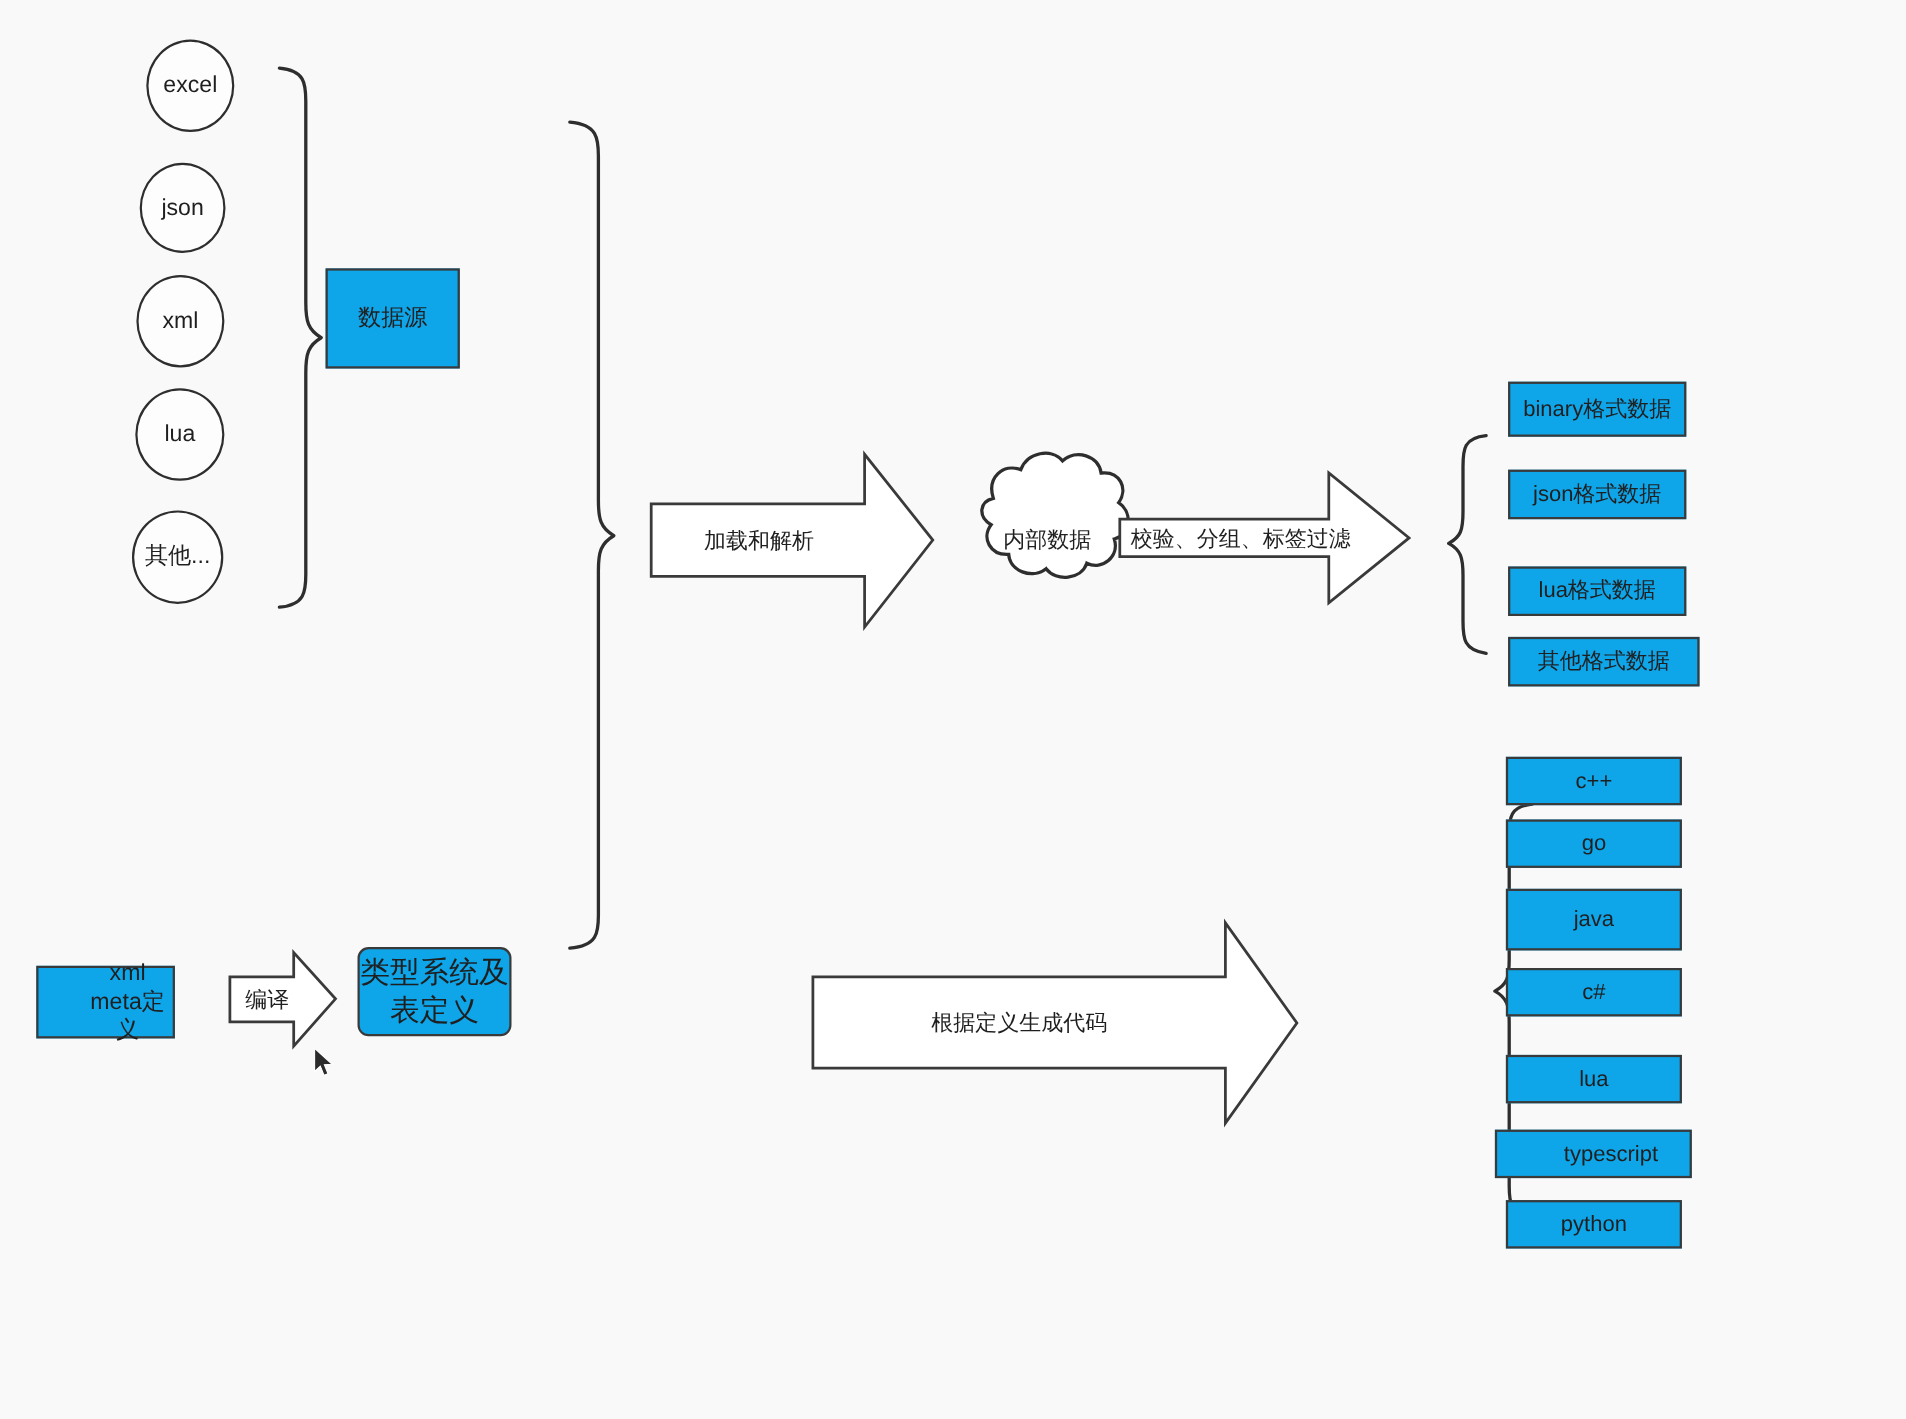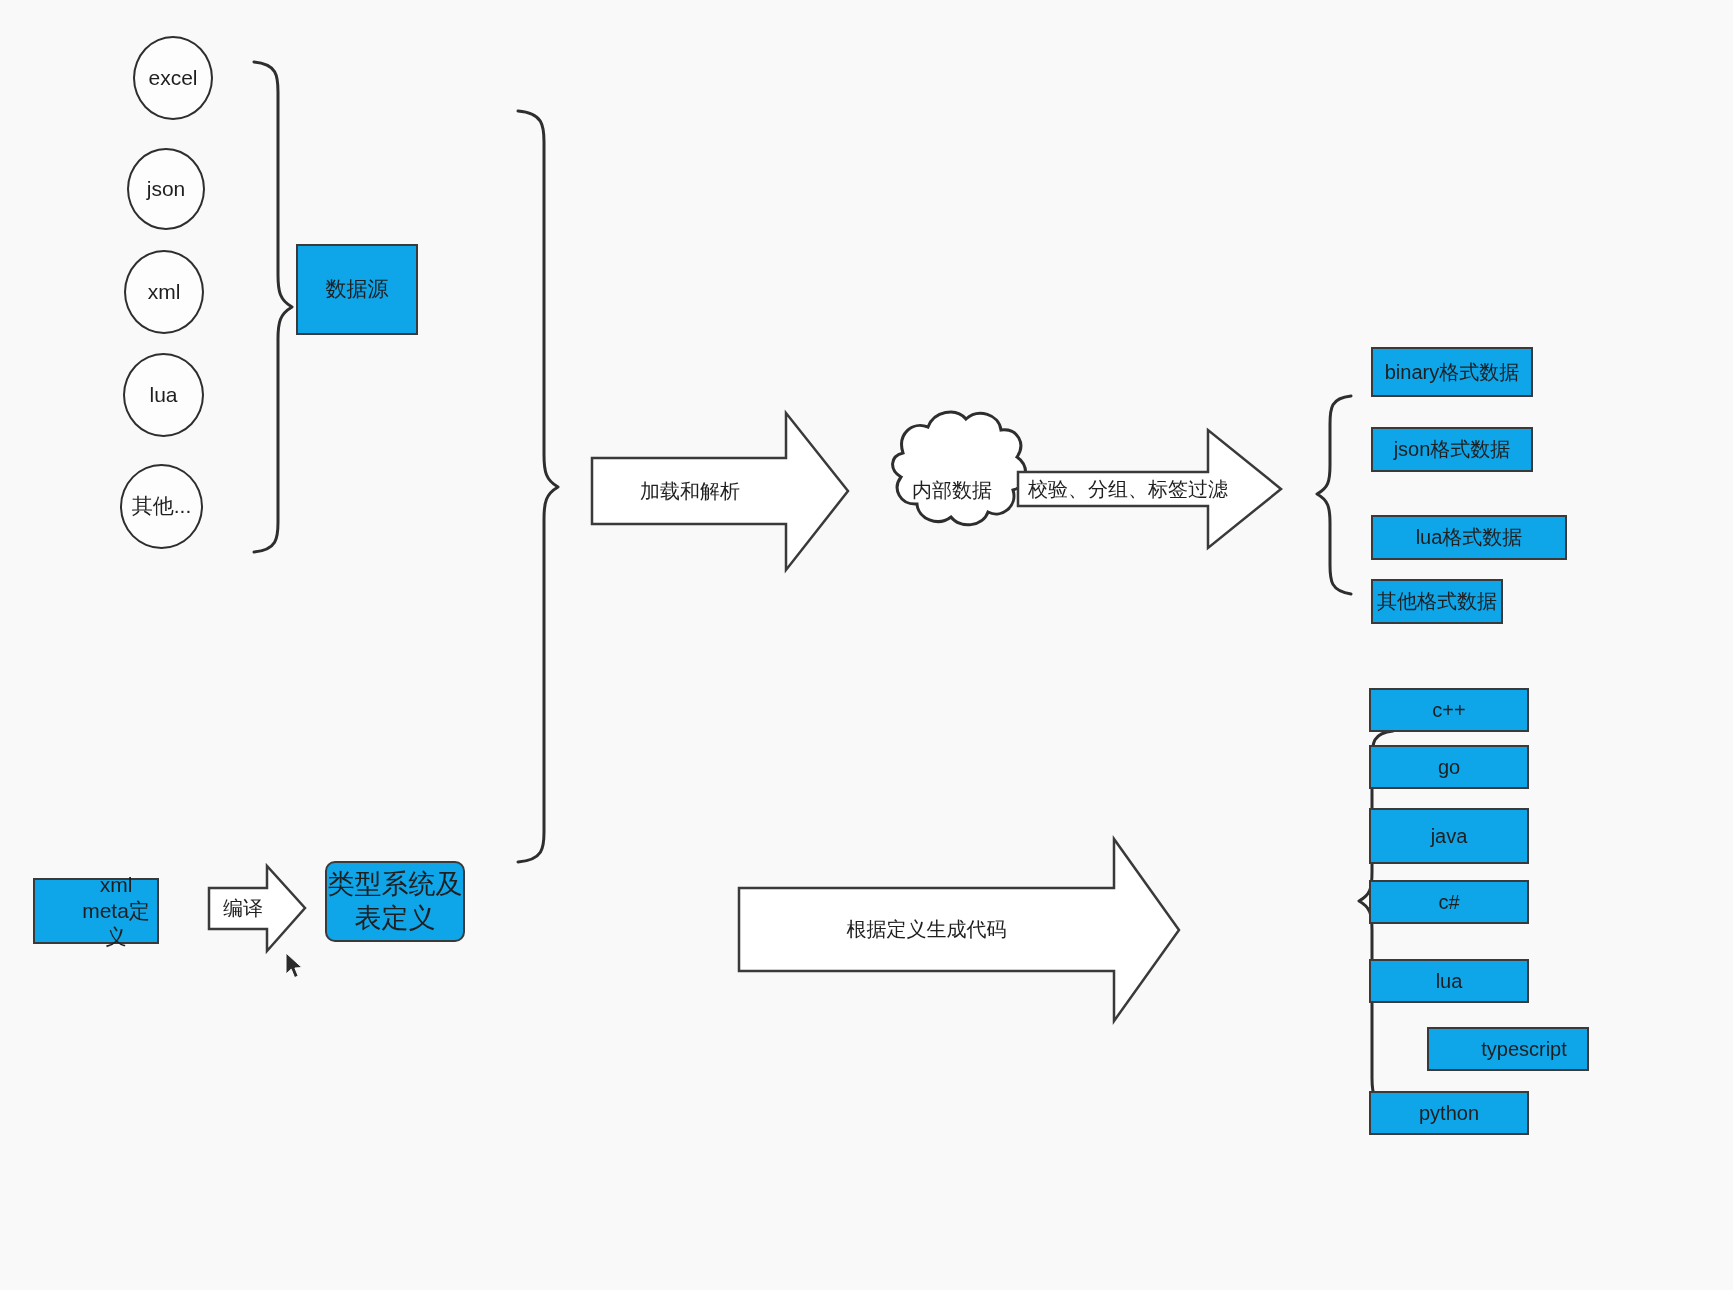--- a/index.html
+++ b/index.html
@@ -213,43 +213,43 @@
   <div class="arrow-label" style="left:207px; top:888px; width:72px; height:41px;">
     <span>编译</span>
   </div>
 
   <div class="node small-rect" style="left:1371px; top:337px; width:162px; height:50px;margin-top:10px;">
     <span>binary格式数据</span>
   </div>
   <div class="node small-rect" style="left:1371px; top:427px; width:162px; height:45px;">
     <span>json格式数据</span>
   </div>
-  <div class="node small-rect" style="left:1371px; top:515px; width:196px; height:45px;">
+  <div class="node small-rect" style="left:1371px; top:515px; width:162px; height:45px;">
     <span>lua格式数据</span>
   </div>
-  <div class="node small-rect" style="left:1371px; top:579px; width:132px; height:45px;">
+  <div class="node small-rect" style="left:1371px; top:579px; width:174px; height:45px;">
     <span>其他格式数据</span>
   </div>
 
   <div class="node small-rect" style="left:1369px; top:688px; width:160px; height:44px;">
     <span>c++</span>
   </div>
   <div class="node small-rect" style="left:1369px; top:745px; width:160px; height:44px;">
     <span>go</span>
   </div>
   <div class="node small-rect" style="left:1369px; top:808px; width:160px; height:56px;">
     <span>java</span>
   </div>
   <div class="node small-rect" style="left:1369px; top:880px; width:160px; height:44px;">
     <span>c#</span>
   </div>
   <div class="node small-rect" style="left:1369px; top:959px; width:160px; height:44px;">
     <span>lua</span>
   </div>
-  <div class="node small-rect" style="left:1427px; top:1027px; width:162px; height:44px;padding-left:32px;">
+  <div class="node small-rect" style="left:1359px; top:1027px; width:179px; height:44px;padding-left:32px;">
     <span>typescript</span>
   </div>
   <div class="node small-rect" style="left:1369px; top:1091px; width:160px; height:44px;">
     <span>python</span>
   </div>
 
   <div class="node rect" style="left:33px; top:878px; width:126px; height:66px;padding-left:40px;">
     <span>xml meta定义</span>
   </div>
 

